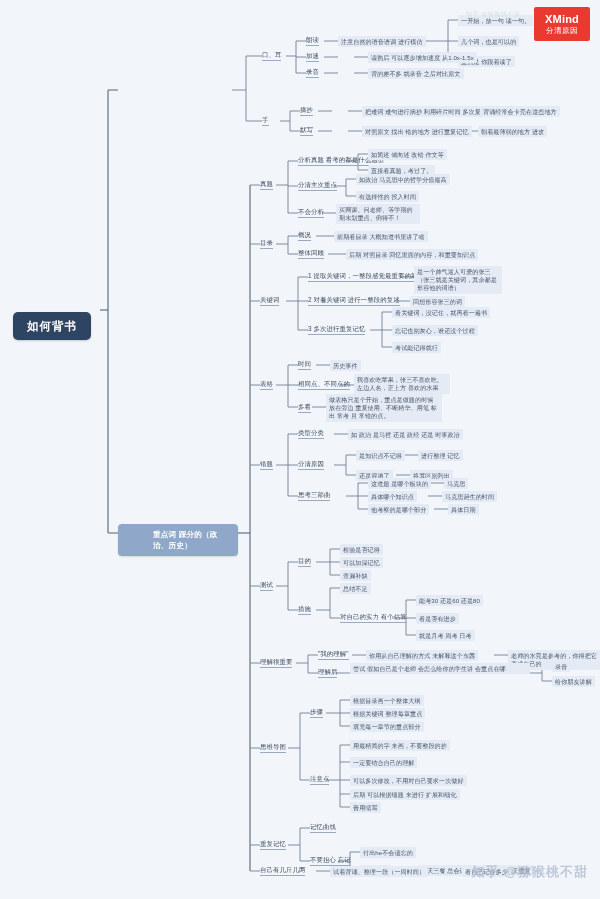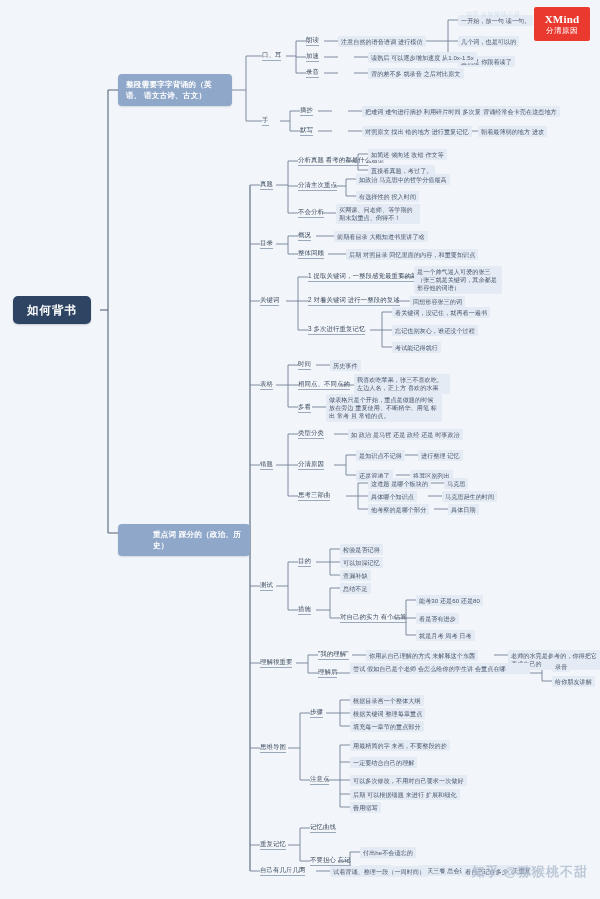--- a/index.html
+++ b/index.html
@@ -62,21 +62,21 @@
 
   
   .xmind-badge {
     position:absolute; right:10px; top:7px;
     width:56px; height:34px;
     background:#ea3a30;
     border-radius:2px;
     color:#fff; text-align:center;
     display:flex; flex-direction:column; justify-content:center; align-items:center;
   }
-  .xmind-badge .b1 { font-size:11px; font-weight:bold; letter-spacing:.2px; line-height:12px;font-family:Liberation Serif, serif; }
+  .xmind-badge .b1 { font-size:11px; font-weight:bold; letter-spacing:.2px; line-height:12px; }
   .xmind-badge .b2 { font-size:7.5px; margin-top:1px; letter-spacing:.5px; }
 
   
   .watermark {
     position:absolute; right:12px; bottom:18px;
     font-size:13px; color:#aebbcd; opacity:.78;
     letter-spacing:1px; font-weight:bold;
   }
   .wm-ghost {
     position:absolute; font-size:6px; color:#c3cddb; opacity:.55; letter-spacing:.5px;
@@ -224,23 +224,22 @@
     <path d="M300,828 H310 M300,861 H310"></path>
     <path d="M338,861 H350"></path>
     <path d="M350,861 V852 M350,861 V870"></path>
     <path d="M350,852 H360 M350,870 H360"></path>
     <path d="M404,870 H418"></path>
 
     <path d="M316,871 H330"></path>
     <path d="M448,871 H462"></path>
   </svg>
 
-  <div class="node root" style="left:13px; top:296px;">如何背书</div>
-
-  <div class="node main" style="left:118px; top:74px; width:114px;">整段需要字字背诵的（英语、 语文古诗、古文）</div>
+  <div class="node root" style="left:13px; top:312px;">如何背书</div>
+
 
   <div class="node lv2" style="left:262px; top:51px;">口、耳</div>
   <div class="node lv2" style="left:262px; top:116px;">手</div>
 
   <div class="node lv2" style="left:306px; top:36px;">朗读</div>
   <div class="node lv3" style="left:338px; top:36px;">注意自然的语音语调 进行模仿</div>
   <div class="node lv3" style="left:458px; top:15px;">一开始，放一句 读一句。</div>
   <div class="node lv3" style="left:458px; top:36px;">几个词，也是可以的</div>
   <div class="node lv3" style="left:458px; top:56px;">重点是 你跟着读了</div>
 
@@ -251,21 +250,21 @@
   <div class="node lv3" style="left:368px; top:68px;">背的差不多 就录音 之后对比原文</div>
 
   <div class="node lv2" style="left:300px; top:106px;">摘抄</div>
   <div class="node lv3" style="left:362px; top:106px;">把难词 难句进行摘抄 利用碎片时间 多次复习</div>
   <div class="node lv3" style="left:480px; top:106px;">背诵经常会卡壳在这些地方</div>
 
   <div class="node lv2" style="left:300px; top:126px;">默写</div>
   <div class="node lv3" style="left:362px; top:126px;">对照原文 找出 错的地方 进行重复记忆</div>
   <div class="node lv3" style="left:478px; top:126px;">朝着最薄弱的地方 进攻</div>
 
-  <div class="node main" style="left:118px; top:524px; width:132px;padding-left:35px;">重点词 踩分的（政治、历史）</div>
+  <div class="node main" style="left:118px; top:524px; width:120px;padding-left:35px;">重点词 踩分的（政治、历史）</div>
 
   <div class="node lv2" style="left:260px; top:180px;">真题</div>
   <div class="node lv2" style="left:298px; top:156px;">分析真题 看考的都是什么题型</div>
   <div class="node lv3" style="left:368px; top:149px;">如简述 倾向述 改错 作文等</div>
   <div class="node lv3" style="left:368px; top:165px;">直接看真题，考过了。</div>
   <div class="node lv2" style="left:298px; top:181px;">分清主次重点</div>
   <div class="node lv3" style="left:356px; top:174px;">如政治 马克思中的哲学分值最高</div>
   <div class="node lv3" style="left:356px; top:191px;">有选择性的 投入时间</div>
   <div class="node lv2" style="left:298px; top:208px;">不会分析</div>
   <div class="node lv3" style="left:336px; top:204px; width:84px;">买网课、问老师、等学期的 期末划重点、倒得不！</div>

